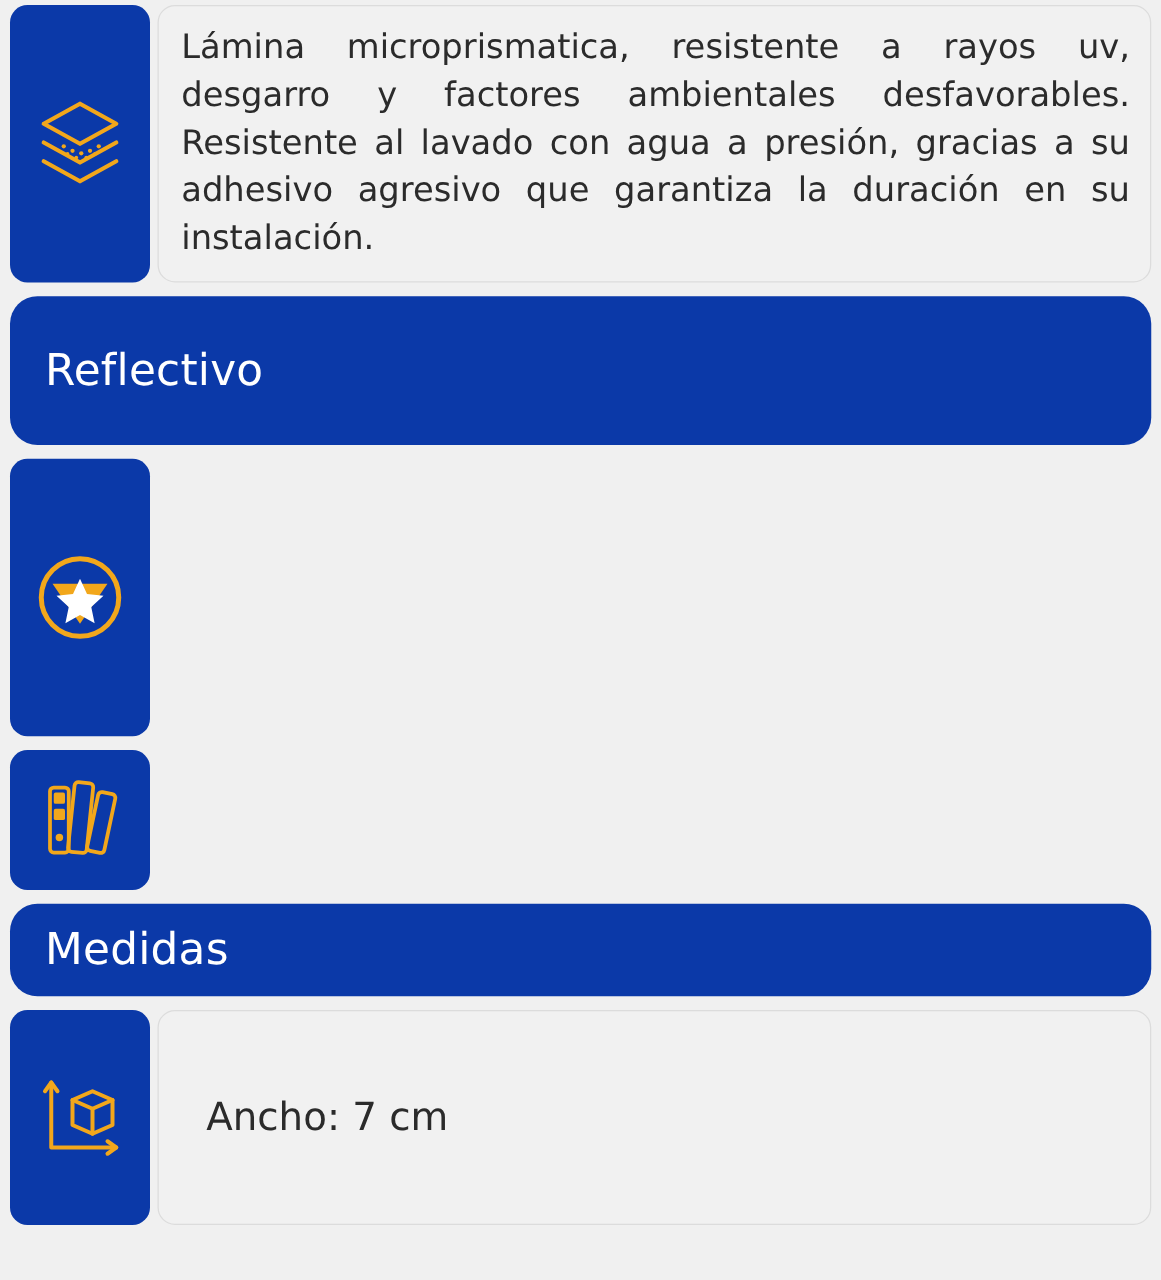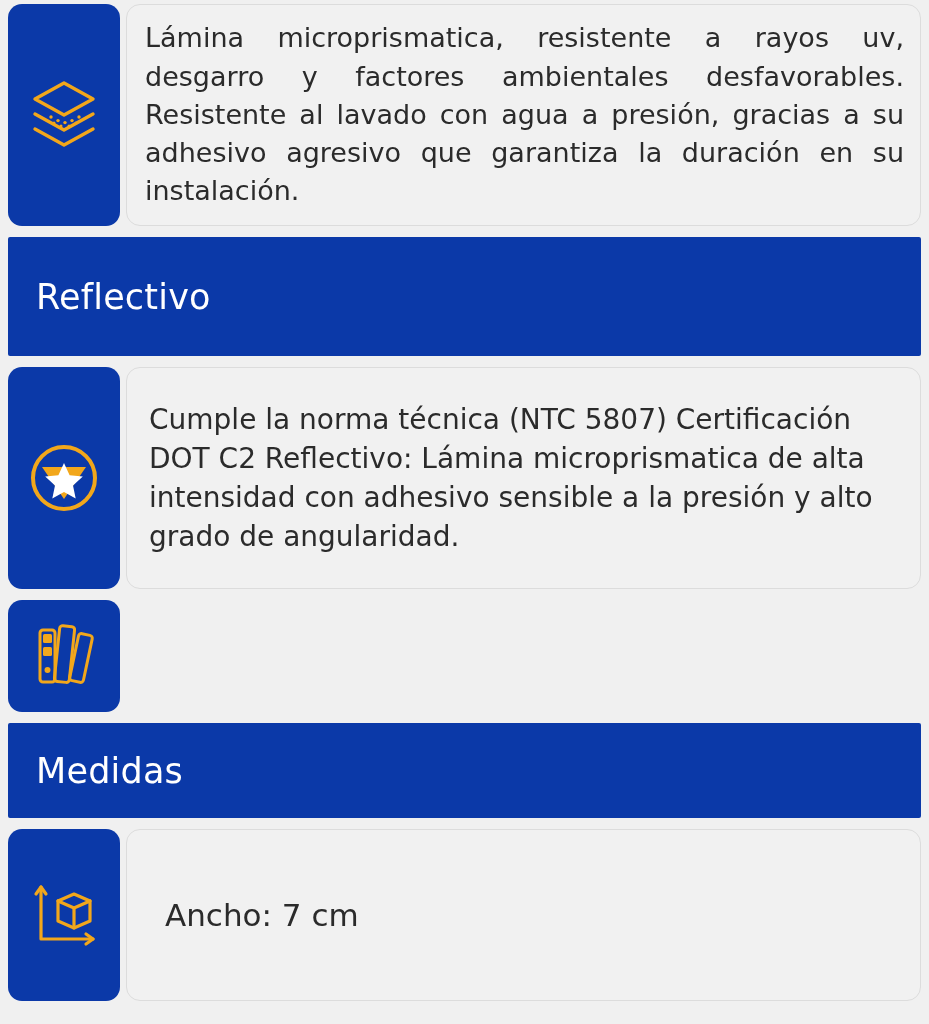--- a/index.html
+++ b/index.html
@@ -66,33 +66,33 @@
   .row-desc .text-panel p {
     text-align: justify;
     text-align-last: left;
     width: 100%;
   }
 
   
   .section-bar {
     margin: 0 8px;
     background: #0b39a8;
-    border-radius: 2px;
+    border-radius: 22px;
     display: flex;
     align-items: center;
     box-sizing: border-box;
   }
   .section-bar span {
     color: #ffffff;
     font-size: 35px;
     padding-left: 28px;
     letter-spacing: 0.2px;
   }
   .bar-reflectivo { height: 119px; }
-  .bar-medidas { height: 95px; text-align: right; }
+  .bar-medidas { height: 74px; text-align: right; }
 
   
   .row-norma .icon-tile { height: 222px; }
   .row-norma .text-panel { height: 222px; padding: 10px 22px 10px 22px; }
   .row-norma .text-panel p { font-size: 28px; line-height: 1.4; }
 
   
   .row-colores .icon-tile { height: 112px; }
   .row-colores .text-panel { height: 112px; padding: 6px 18px 6px 22px; }
   .row-colores .text-panel p { font-size: 31px; line-height: 1.45; }
@@ -144,23 +144,20 @@
   <div class="row row-norma">
     <div class="icon-tile">
       <span>
         <svg width="80" height="82" viewBox="0 0 80 82">
           <circle cx="40" cy="41" r="31" fill="none" stroke="#f2a71b" stroke-width="4"></circle>
           <path d="M18 30 L62 30 L40 62 Z" fill="#f2a71b"></path>
           <path d="M40 26 L45.6 38.2 L58.8 39.6 L49 48.6 L51.7 61.6 L40 55 L28.3 61.6 L31 48.6 L21.2 39.6 L34.4 38.2 Z" fill="#ffffff"></path>
         </svg>
       </span>
     </div>
-    <div class="text-panel">
-      <p>Cumple la norma técnica (NTC 5807) Certificación DOT C2  Reflectivo: Lámina microprismatica de alta intensidad con adhesivo sensible a la presión y alto grado de angularidad.</p>
-    </div>
   </div>
 
   <div class="row row-colores">
     <div class="icon-tile">
       <span>
         <svg width="64" height="72" viewBox="0 0 64 72">
           <g stroke="#f2a71b" stroke-width="3" fill="none">
             <rect x="8" y="10" width="15" height="52" rx="3"></rect>
             <rect x="25" y="6" width="15" height="56" rx="3" transform="rotate(6 32 34)"></rect>
             <rect x="42" y="14" width="14" height="48" rx="3" transform="rotate(12 49 38)"></rect>

